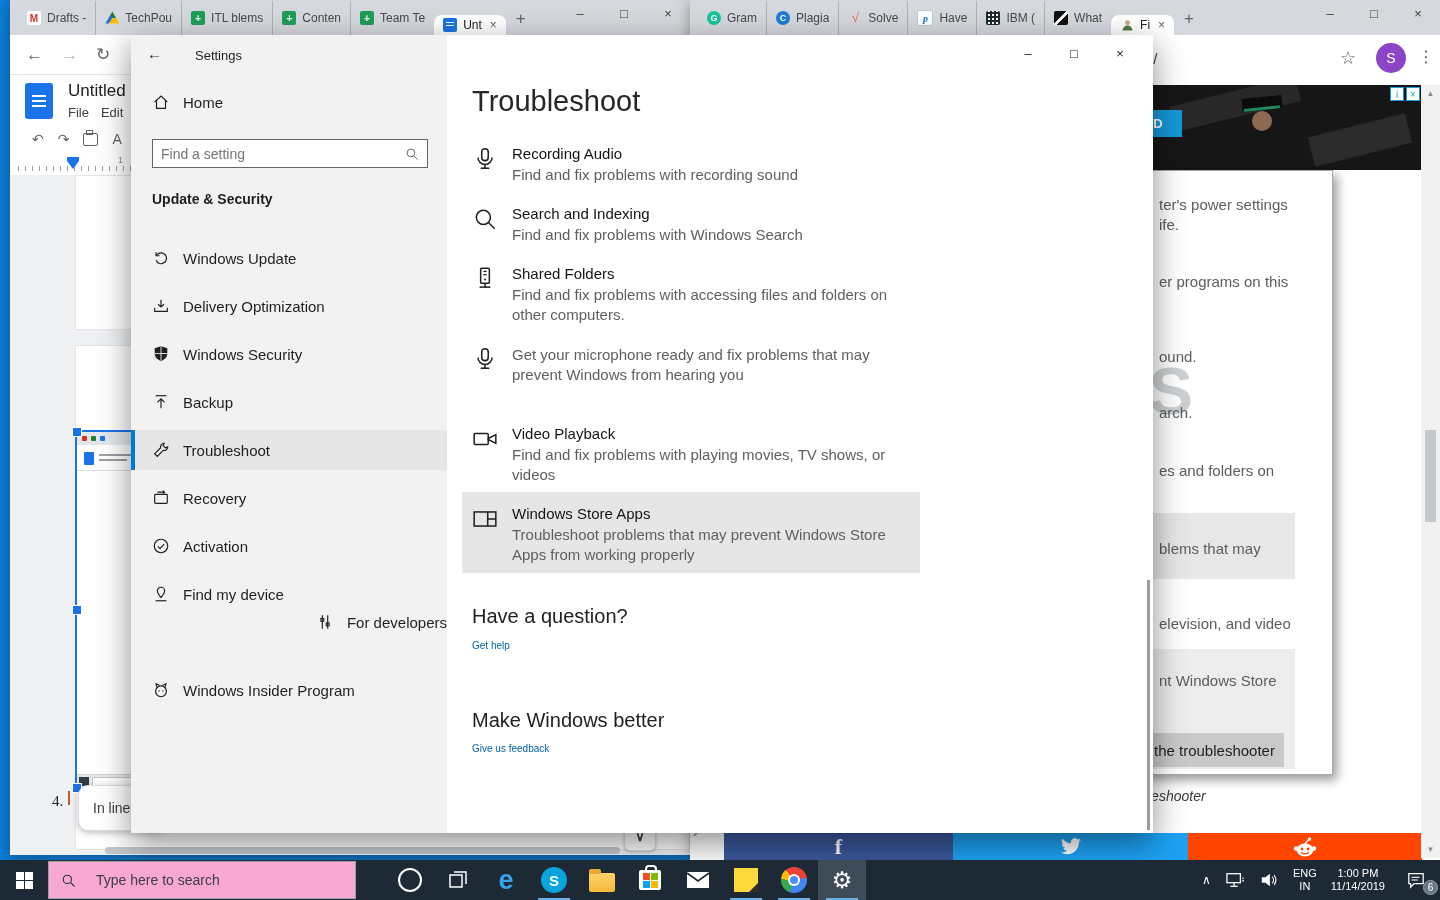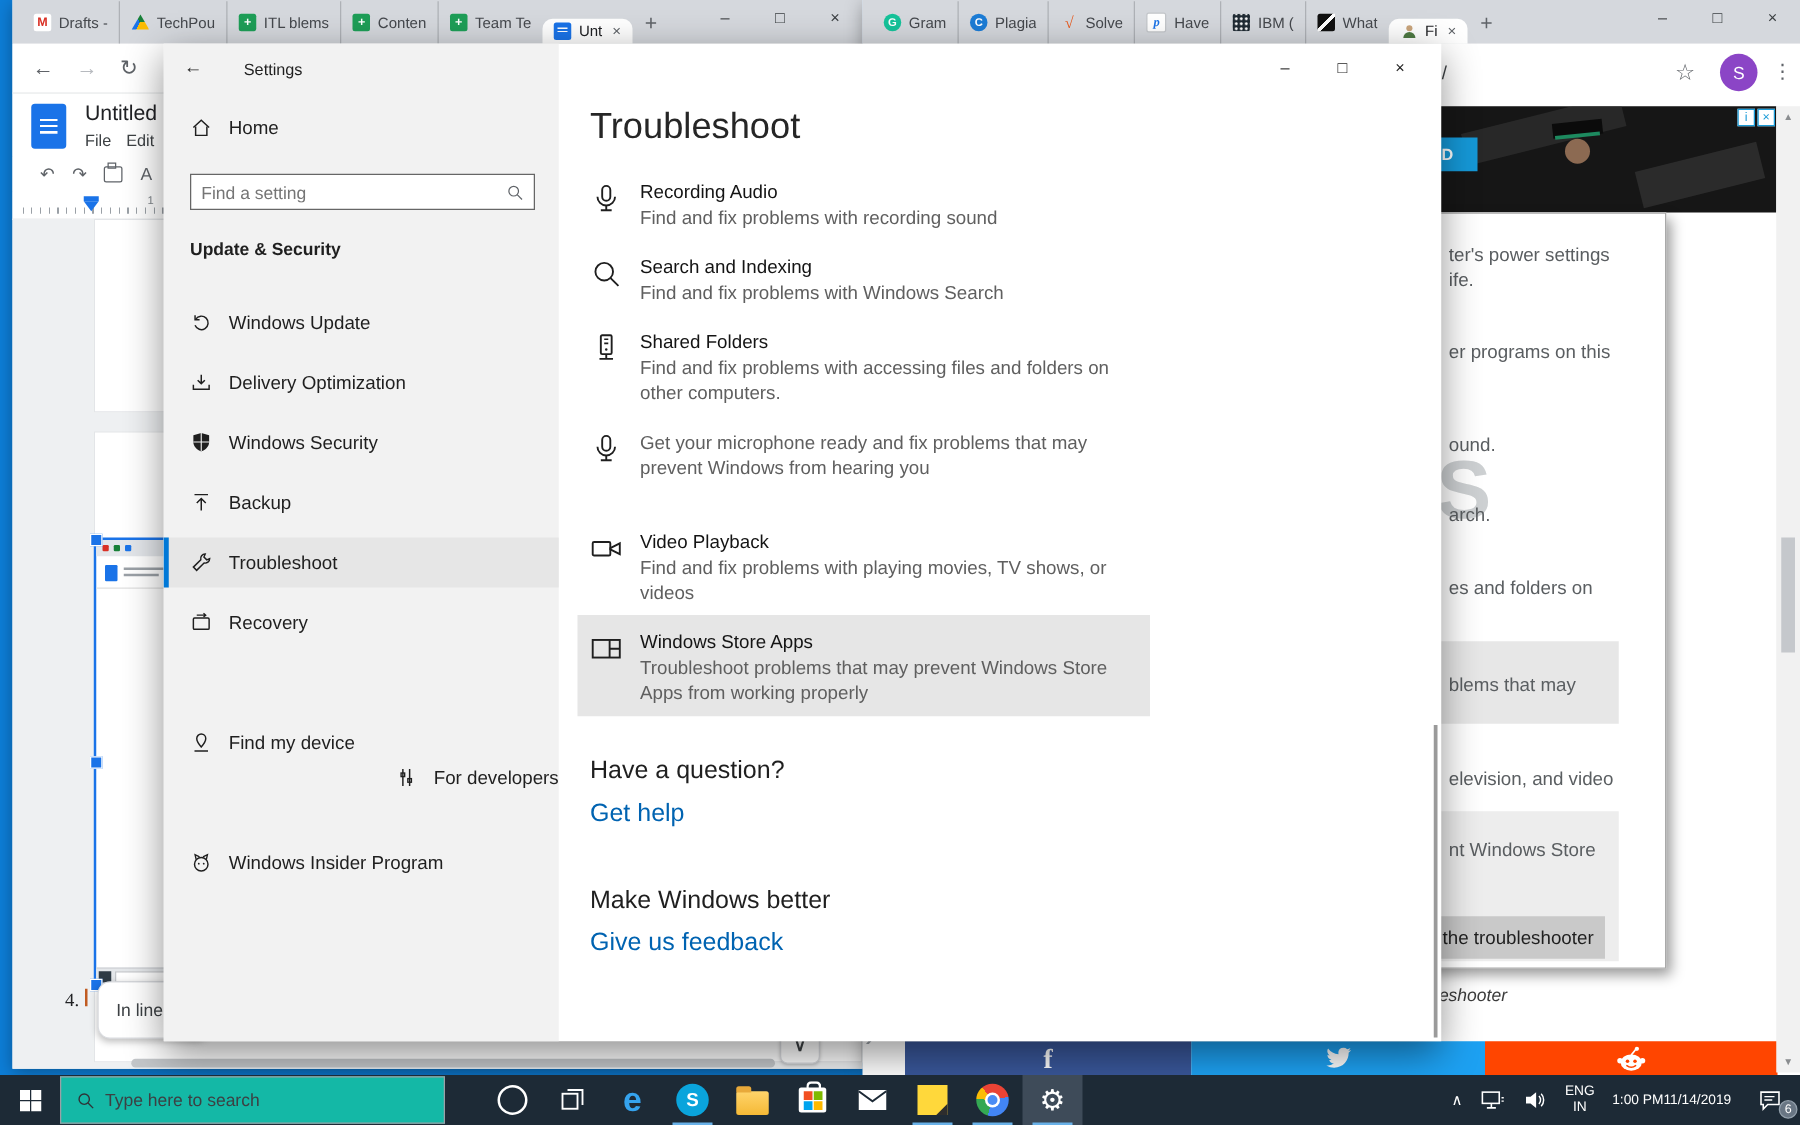--- a/index.html
+++ b/index.html
@@ -118,29 +118,29 @@
   .srow{position:absolute;left:0;width:316px;height:40px;display:flex;align-items:center;gap:13px;padding-left:21px;box-sizing:border-box;font-size:15px;}
   .srow.sel{background:#e6e6e6;border-left:4px solid #0078d7;padding-left:17px;}
   .sic{flex:0 0 18px;}
   .sm-title{position:absolute;left:341px;top:50px;font-size:29px;font-weight:300;color:#262626;}
   .sm-hl{position:absolute;left:331px;top:457px;width:458px;height:81px;background:#e6e6e6;}
   .mitem{position:absolute;left:381px;width:450px;}
   .mitem .mic{position:absolute;left:-40px;top:1px;}
   .mtitle{font-size:15px;color:#141414;margin-bottom:3px;}
   .mdesc{font-size:15px;line-height:20px;color:#5f5f5f;width:400px;}
   .qhead{position:absolute;left:341px;font-size:20px;font-weight:300;color:#1f1f1f;}
-  .slink{position:absolute;left:341px;font-size:20px;color:#0063b1;}
+  .slink{position:absolute;left:341px;font-size:10px;color:#0063b1;}
   .svthumb{position:absolute;right:3px;top:545px;width:3px;height:250px;background:#9a9a9a;}
 
   
   .taskbar{position:absolute;left:0;top:860px;width:1440px;height:40px;background:#1d2a36;display:flex;align-items:center;z-index:50;}
   .startcell{width:48px;height:40px;display:flex;align-items:center;justify-content:center;}
   .winlogo{width:17px;height:17px;display:grid;grid-template-columns:8px 8px;grid-template-rows:8px 8px;gap:1px;}
   .winlogo i{background:#fff;}
-  .tsearch{width:308px;height:38px;background:#14b8a6;border:1px solid #9aa0a6;box-sizing:border-box;display:flex;align-items:center;gap:6px;padding-left:12px;}
+  .tsearch{width:308px;height:38px;background:#f9a8d4;border:1px solid #9aa0a6;box-sizing:border-box;display:flex;align-items:center;gap:18px;padding-left:12px;}
   .tsearch input{border:none;outline:none;background:transparent;font-size:14px;color:#2f3337;width:230px;font-family:"Liberation Sans",sans-serif;}
   .tsearch input::placeholder{color:#3c4043;}
   .ticon{width:48px;height:40px;display:flex;align-items:center;justify-content:center;position:relative;}
   .ticon.running::after{content:"";position:absolute;left:8px;right:8px;bottom:0;height:2px;background:#69b1e8;}
   .ticon.activeapp{background:#3e4b59;}
   .cortana{width:20px;height:20px;border:2px solid #fff;border-radius:50%;}
   .edge-e{color:#35a3ee;font-size:27px;font-weight:700;}
   .skype{width:26px;height:26px;border-radius:50%;background:#0aa4dc;color:#fff;font-size:15px;font-weight:700;display:flex;align-items:center;justify-content:center;}
   .folder{width:26px;height:19px;background:linear-gradient(#ffd46b,#f5b936);border-radius:2px;position:relative;margin-top:4px;}
   .folder::before{content:"";position:absolute;left:0;top:-4px;width:12px;height:5px;background:#e8a93a;border-radius:2px 2px 0 0;}
@@ -151,21 +151,21 @@
   .sticky{width:24px;height:24px;background:#ffd83b;position:relative;}
   .sticky::after{content:"";position:absolute;right:0;bottom:0;border-style:solid;border-width:0 9px 9px 0;border-color:transparent #2d2d2d transparent transparent;transform:rotate(90deg);}
   .chrome-logo{width:26px;height:26px;border-radius:50%;background:conic-gradient(from -40deg,#ea4335 0 33%,#4285f4 0 66%,#34a853 0 87%,#fbbc05 0);position:relative;}
   .chrome-logo::before{content:"";position:absolute;left:7px;top:7px;width:12px;height:12px;border-radius:50%;background:#fff;}
   .chrome-logo::after{content:"";position:absolute;left:9px;top:9px;width:8px;height:8px;border-radius:50%;background:#4b8cf5;}
   .gearglyph{color:#fff;font-size:23px;}
   .tray{margin-left:auto;display:flex;align-items:center;height:40px;color:#fff;}
   .tray .titem{height:40px;display:flex;align-items:center;justify-content:center;padding:0 7px;}
   .chev{font-size:12px;color:#fff;}
   .langblock{flex-direction:column;font-size:11px;line-height:13px;text-align:center;}
-  .clockblock{flex-direction:row;font-size:11px;line-height:13px;text-align:center;}
+  .clockblock{flex-direction:column;font-size:11px;line-height:13px;text-align:center;}
   .badge{position:absolute;right:2px;bottom:5px;width:15px;height:15px;border-radius:50%;background:#697684;border:1px solid #93a0ac;color:#fff;font-size:10px;display:flex;align-items:center;justify-content:center;box-sizing:border-box;}
 </style>
 </head>
 <body>
 
 <div class="screen">
 
   <div class="win" style="left:10px;top:0;width:680px;height:855px;">
     <div class="tabstrip">
       <div class="tab">
@@ -439,20 +439,27 @@
         </svg>
       <span>Troubleshoot</span>
     </div>
     <div class="srow" style="top:443px;">
       <svg class="sic" width="18" height="18" viewBox="0 0 20 20">
           <rect x="3" y="6" width="14" height="10" rx="1" fill="none" stroke="#1f1f1f" stroke-width="1.3"></rect>
           <path d="M6 3.5h8M12 1.8l2 1.7-2 1.7" fill="none" stroke="#1f1f1f" stroke-width="1.2"></path>
         </svg>
       <span>Recovery</span>
     </div>
+    <div class="srow" style="top:491px;">
+      <svg class="sic" width="18" height="18" viewBox="0 0 20 20">
+          <circle cx="10" cy="10" r="7.5" fill="none" stroke="#1f1f1f" stroke-width="1.3"></circle>
+          <path d="M6.5 10.5l2.4 2.4 4.6-5" fill="none" stroke="#1f1f1f" stroke-width="1.3"></path>
+        </svg>
+      <span>Activation</span>
+    </div>
     <div class="srow" style="top:539px;">
       <svg class="sic" width="18" height="18" viewBox="0 0 20 20">
           <path d="M10 2.5a4 4 0 0 1 4 4c0 3-4 7.5-4 7.5s-4-4.5-4-7.5a4 4 0 0 1 4-4z" fill="none" stroke="#1f1f1f" stroke-width="1.3"></path>
           <path d="M4 17.5h12" stroke="#1f1f1f" stroke-width="1.3"></path>
         </svg>
       <span>Find my device</span>
     </div>
     <div class="srow" style="top:567px;justify-content:flex-end;">
       <svg class="sic" width="18" height="18" viewBox="0 0 20 20">
           <line x1="7" y1="2.5" x2="7" y2="17.5" stroke="#1f1f1f" stroke-width="1.3"></line>

